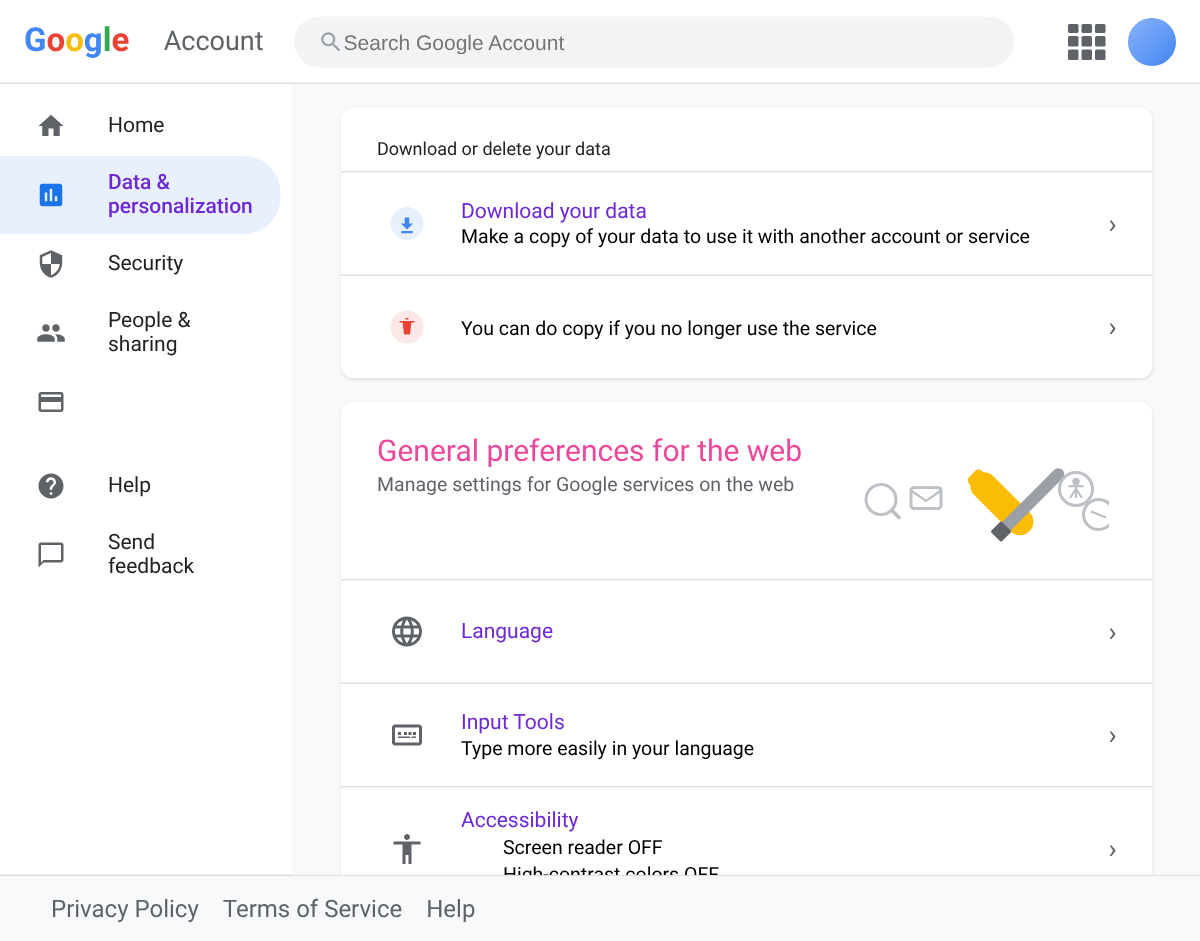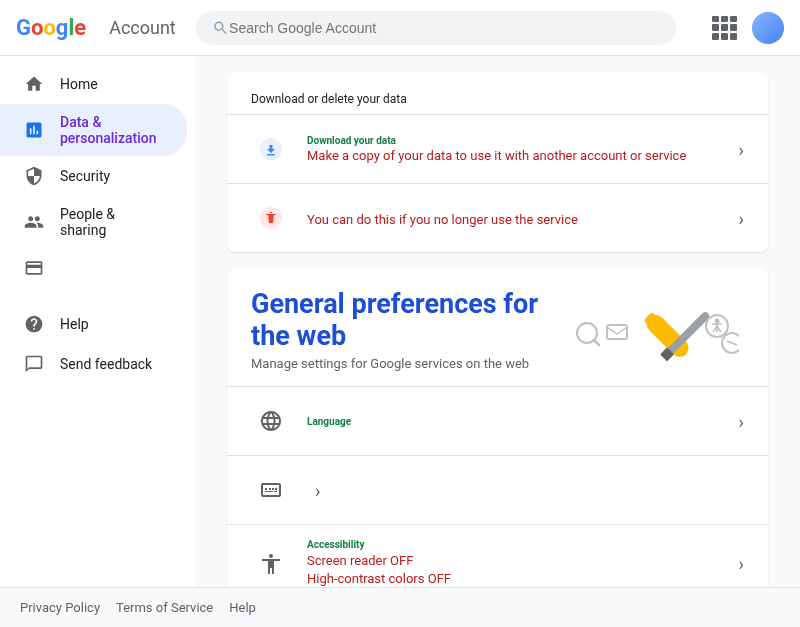--- a/index.html
+++ b/index.html
@@ -20,54 +20,54 @@
     .header-icons { margin-left: auto; display: flex; align-items: center; gap: 16px; }
     .grid-icon { width: 24px; height: 24px; display: grid; grid-template-columns: repeat(3,7px); gap: 2px; cursor: pointer; }
     .grid-dot { background: #5f6368; border-radius: 1px; }
     .avatar { width: 32px; height: 32px; border-radius: 50%; background: #8ab4f8; overflow: hidden; cursor: pointer; }
 
     
     .layout { display: flex; flex: 1; overflow: hidden; }
 
     
     .sidebar { width: 195px; background: #fff; padding: 8px 0; overflow-y: auto; flex-shrink: 0; }
-    .sidebar-item { display: flex; align-items: center; gap: 16px; padding: 10px 24px; cursor: pointer; border-radius: 0 24px 24px 0; margin-right: 8px; font-size: 14px; color: #202124; }
+    .sidebar-item { display: flex; align-items: center; gap: 28px; padding: 10px 24px; cursor: pointer; border-radius: 0 24px 24px 0; margin-right: 8px; font-size: 14px; color: #202124; }
     .sidebar-item.active { background: #e8f0fe; color: #6d28d9; font-weight: 500; }
     .sidebar-item .icon { width: 20px; height: 20px; display: flex; align-items: center; justify-content: center; flex-shrink: 0; }
     .sidebar-item .icon svg { width: 20px; height: 20px; }
 
     
     .main { flex: 1; overflow-y: auto; padding: 0 32px 24px; background: #f8f9fa; }
 
     
     .card { background: #fff; border-radius: 8px; margin-bottom: 16px; overflow: hidden; box-shadow: 0 1px 2px rgba(0,0,0,0.1); }
     .card-section-title { font-size: 12px; font-weight: 400; padding: 20px 24px 8px; color: #202124; }
 
     .list-item-row { display: flex; align-items: center; padding: 14px 24px; border-top: 1px solid #e0e0e0; cursor: pointer; position: relative; }
     .list-item-icon { width: 40px; height: 40px; display: flex; align-items: center; justify-content: center; flex-shrink: 0; margin-right: 16px; }
     .list-item-icon svg { width: 24px; height: 24px; }
     .list-item-content { flex: 1; }
-    .list-item-title { font-size: 10px; color: #15803d; font-weight: 700; }
-    .list-item-desc { font-size: 13px; color: #b91c1c; margin-top: 2px; }
+    .list-item-title { font-size: 14px; color: #6d28d9; font-weight: 400; }
+    .list-item-desc { font-size: 13px; color: #000000; margin-top: 2px; }
     .list-item-arrow { color: #5f6368; font-size: 18px; margin-left: 8px; }
 
     
     .prefs-header { display: flex; align-items: flex-start; padding: 20px 24px 8px; }
     .prefs-header-text { flex: 1; }
     .prefs-header-image { width: 180px; flex-shrink: 0; display: flex; align-items: center; justify-content: center; }
 
     
-    .footer { background: #f8f9fa; padding: 12px 20px; font-size: 13px; color: #5f6368; display: flex; gap: 16px; border-top: 1px solid #e0e0e0; flex-shrink: 0; }
+    .footer { background: #f8f9fa; padding: 12px 34px; font-size: 16px; color: #5f6368; display: flex; gap: 16px; border-top: 1px solid #e0e0e0; flex-shrink: 0; }
     .footer a { color: #5f6368; text-decoration: none; }
 
     
     .search-icon-sm { width: 18px; height: 18px; fill: #9aa0a6; }
 
     
-    .multiline-desc { line-height: 1.4; }
+    .multiline-desc { line-height: 1.4; margin-left: 28px; }
   </style>
 </head>
 <body>
 
 <header class="header">
   <div class="header-logo">
     <div class="logo-google">
       <span class="logo-g">G</span>
         <span class="logo-o1">o</span>
         <span class="logo-o2">o</span>
@@ -191,30 +191,30 @@
       </div>
 
       <div class="list-item-row">
         <div class="list-item-icon">
           <svg viewBox="0 0 24 24" width="24" height="24">
               <circle cx="12" cy="12" r="11" fill="#fce8e6"></circle>
               <path d="M9 8h6l-1 9H10L9 8zm2-2h2v1h-2V6zM7 8h10v1H7z" fill="#ea4335"></path>
             </svg>
         </div>
         <div class="list-item-content">
-          <div class="list-item-desc">You can do this if you no longer use the service</div>
+          <div class="list-item-desc">You can do copy if you no longer use the service</div>
         </div>
         <span class="list-item-arrow">›</span>
       </div>
     </div>
 
     <div class="card">
       <div class="prefs-header">
         <div class="prefs-header-text">
-          <div style="font-size:27px;font-weight:700;color:#1d4ed8;margin-bottom:4px;">General preferences for the web</div>
+          <div style="font-size:20px;font-weight:400;color:#ec4899;margin-bottom:4px;">General preferences for the web</div>
           <div style="font-size:13px;color:#5f6368;">Manage settings for Google services on the web</div>
         </div>
         <div class="prefs-header-image">
 
           <svg width="170" height="90" viewBox="0 0 170 90">
 
             <circle cx="18" cy="45" r="10" fill="none" stroke="#bdc1c6" stroke-width="2"></circle>
             <line x1="25" y1="52" x2="30" y2="57" stroke="#bdc1c6" stroke-width="2.5" stroke-linecap="round"></line>
 
             <rect x="38" y="37" width="20" height="14" rx="2" fill="none" stroke="#bdc1c6" stroke-width="2"></rect>
@@ -250,20 +250,24 @@
           <div class="list-item-title">Language</div>
         </div>
         <span class="list-item-arrow">›</span>
       </div>
 
       <div class="list-item-row">
         <div class="list-item-icon">
           <svg viewBox="0 0 24 24" width="22" height="22" fill="#5f6368">
               <path d="M20 5H4c-1.1 0-2 .9-2 2v10c0 1.1.9 2 2 2h16c1.1 0 2-.9 2-2V7c0-1.1-.9-2-2-2zm0 12H4V7h16v10zM6 10h2v2H6zm0 3h8v1H6zm9 0h3v1h-3zm-5-3h2v2h-2zm3 0h2v2h-2zm3 0h2v2h-2z"></path>
             </svg>
+        </div>
+        <div class="list-item-content">
+          <div class="list-item-title">Input Tools</div>
+          <div class="list-item-desc">Type more easily in your language</div>
         </div>
         <span class="list-item-arrow">›</span>
       </div>
 
       <div class="list-item-row">
         <div class="list-item-icon">
           <svg viewBox="0 0 24 24" width="22" height="22" fill="#5f6368">
               <path d="M12 2c1.1 0 2 .9 2 2s-.9 2-2 2-2-.9-2-2 .9-2 2-2zm9 7h-6v13h-2v-6h-2v6H9V9H3V7h18v2z"></path>
             </svg>
         </div>

